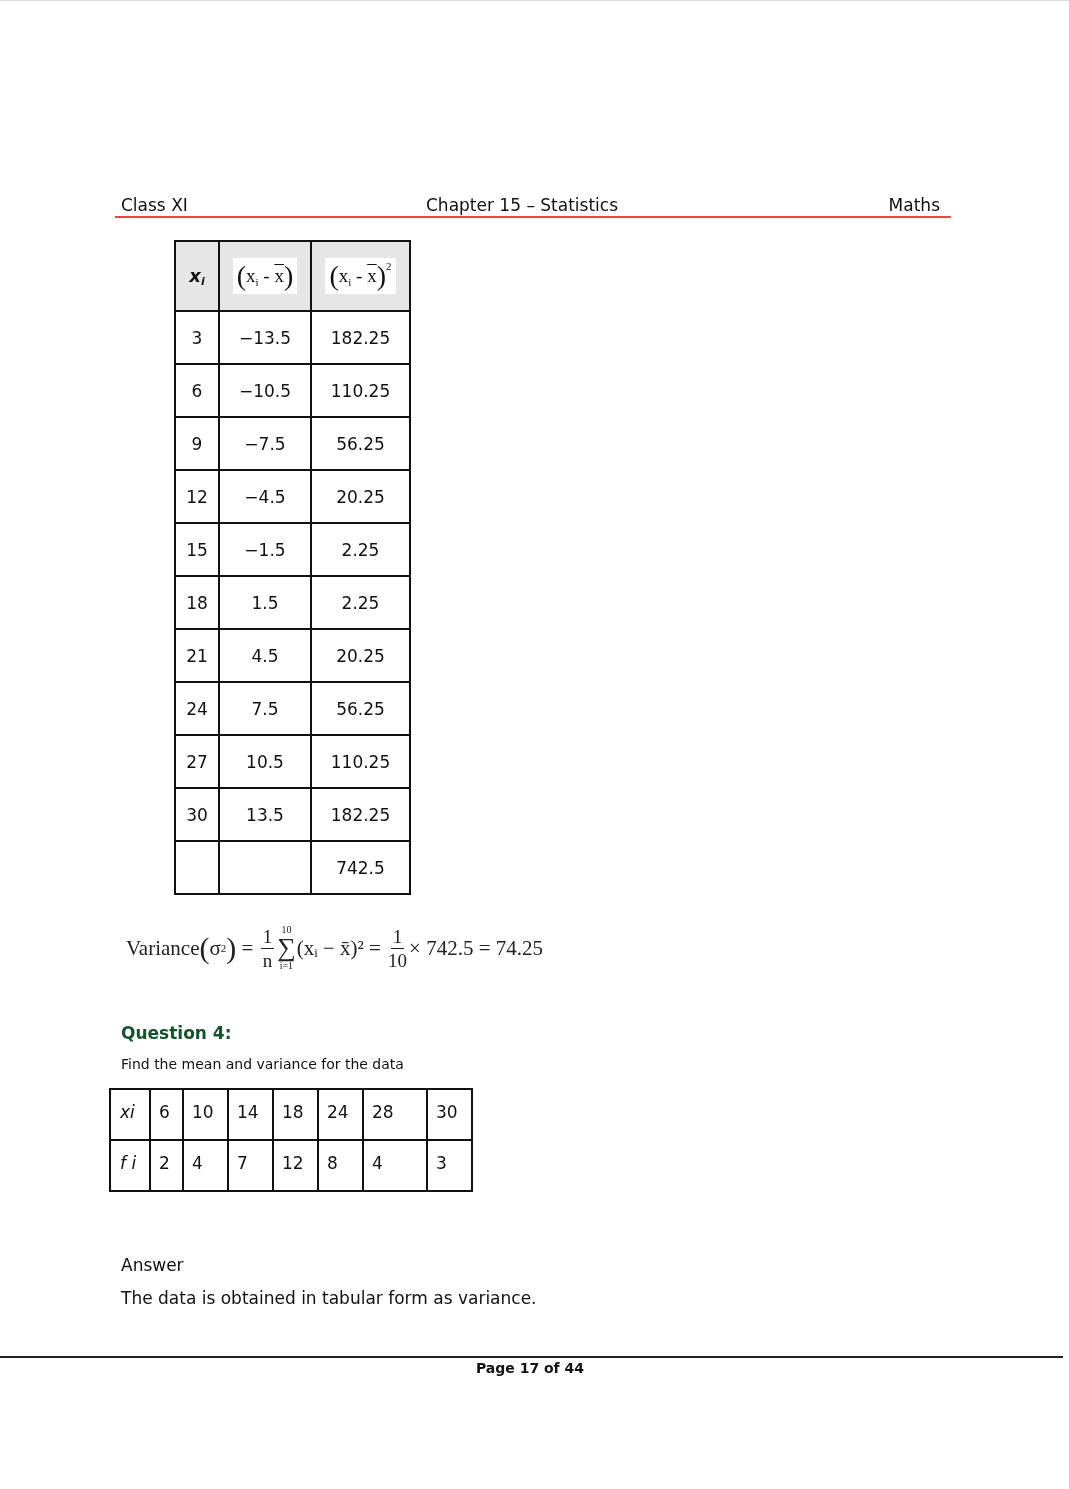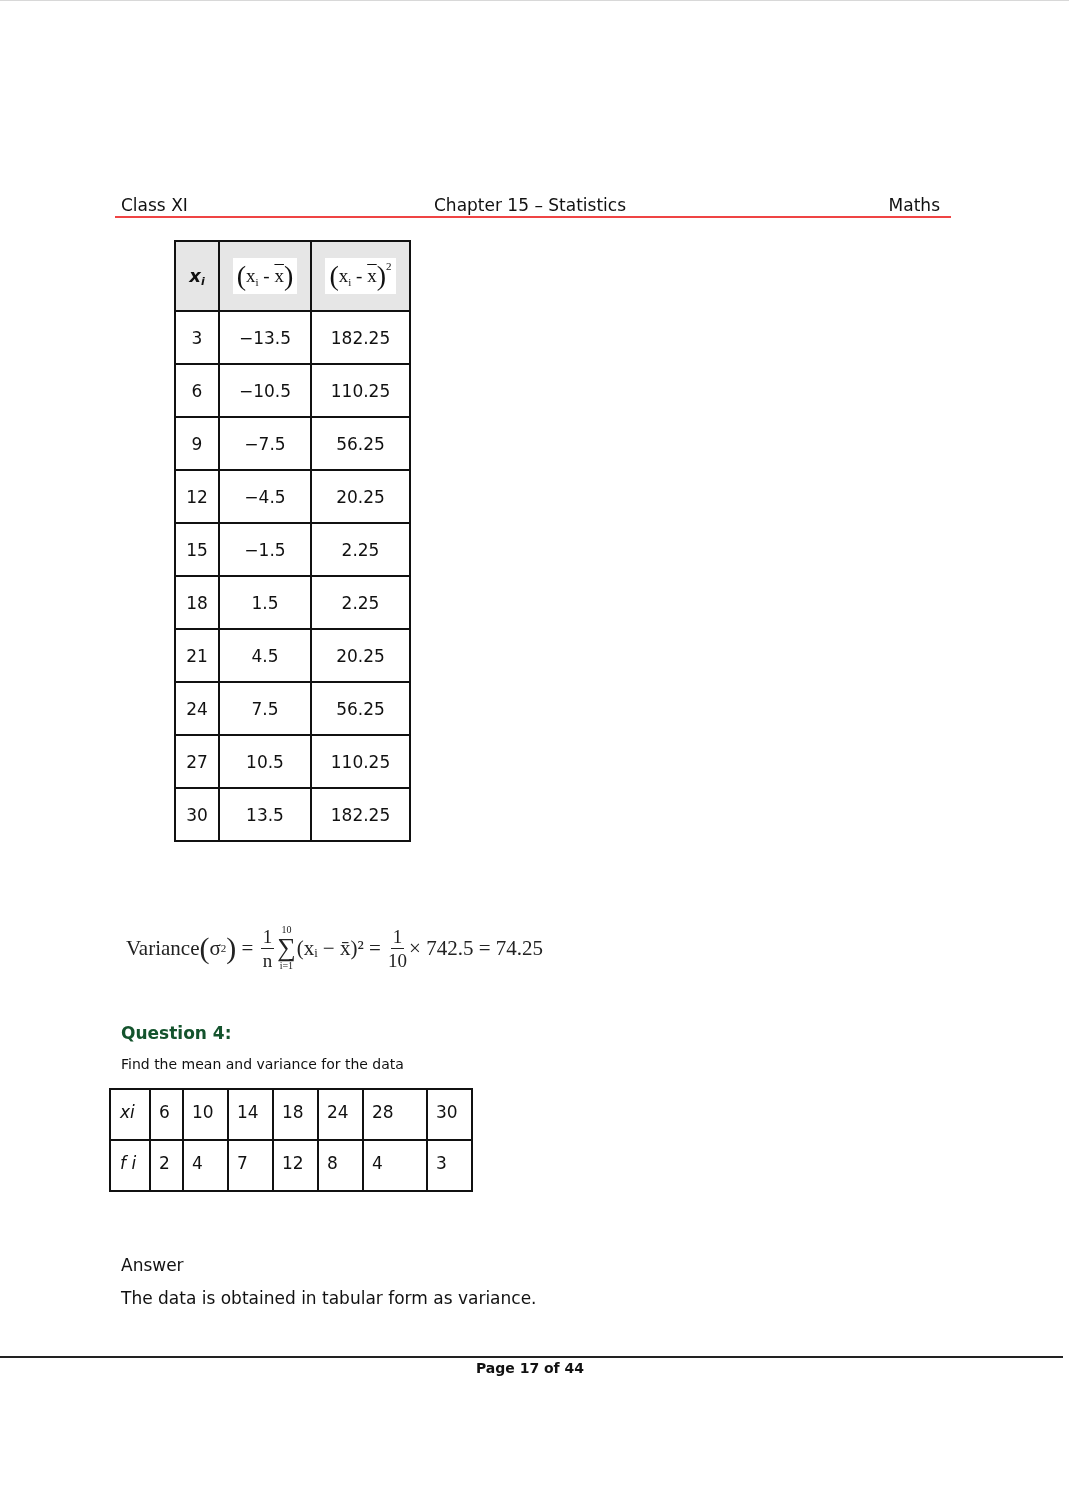--- a/index.html
+++ b/index.html
@@ -3,21 +3,21 @@
 <meta charset="utf-8">
 <style>
   html, body { margin: 0; padding: 0; background: #ffffff; }
   body { width: 1069px; height: 1489px; position: relative; overflow: hidden;
          font-family: "DejaVu Sans", sans-serif; color: #111; }
   .top-rule { position: absolute; left: 0; top: 0; width: 1069px; height: 1px; background: #d8d8d8; }
   .header { position: absolute; left: 115px; top: 194px; width: 836px; height: 22px;
             border-bottom: 2px solid #ef4444; font-size: 17px; }
   .header span { position: absolute; top: 1px; }
   .h-left { left: 6px; }
-  .h-center { left: 311px; margin-left: 8px; }
+  .h-center { left: 311px; }
   .h-right { right: 11px; }
 
   table.dev { position: absolute; left: 174px; top: 240px; border-collapse: collapse; }
   table.dev td { border: 2px solid #111; text-align: center; font-size: 17px; padding: 0; height: 51px; }
   table.dev tr.head td { background: #e6e6e6; height: 68px; }
   table.dev td.c1 { width: 42px; }
   table.dev td.c2 { width: 90px; }
   table.dev td.c3 { width: 97px; margin-left: 44px; }
   .mathbox { display: inline-block; background: #fff; padding: 2px 4px;
              font-family: "Liberation Serif", "DejaVu Serif", serif; font-size: 19px; }
@@ -121,20 +121,25 @@
   <tr>
         <td class="c1">27</td>
         <td class="c2">10.5</td>
         <td class="c3">110.25</td>
       </tr>
   <tr>
         <td class="c1">30</td>
         <td class="c2">13.5</td>
         <td class="c3">182.25</td>
       </tr>
+  <tr>
+        <td class="c1"></td>
+        <td class="c2"></td>
+        <td class="c3">742.5</td>
+      </tr>
 </tbody>
   </table>
 
 <div class="formula">
   <span>Variance</span>
   <span class="paren">(</span>
     <span>σ</span>
     <span class="sup">2</span>
     <span class="paren">)</span>
   <span>&nbsp;=&nbsp;</span>

